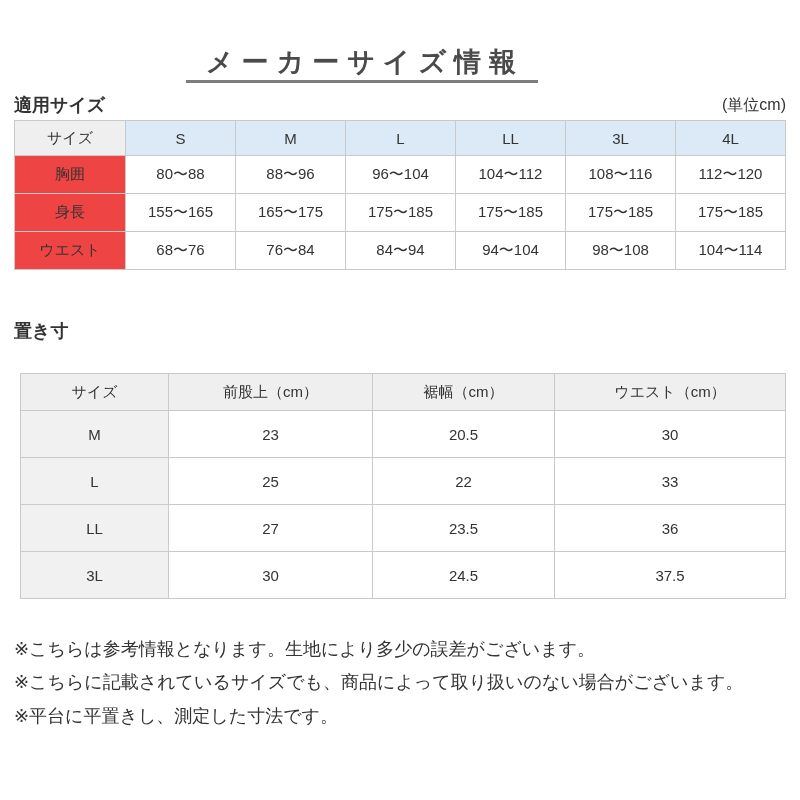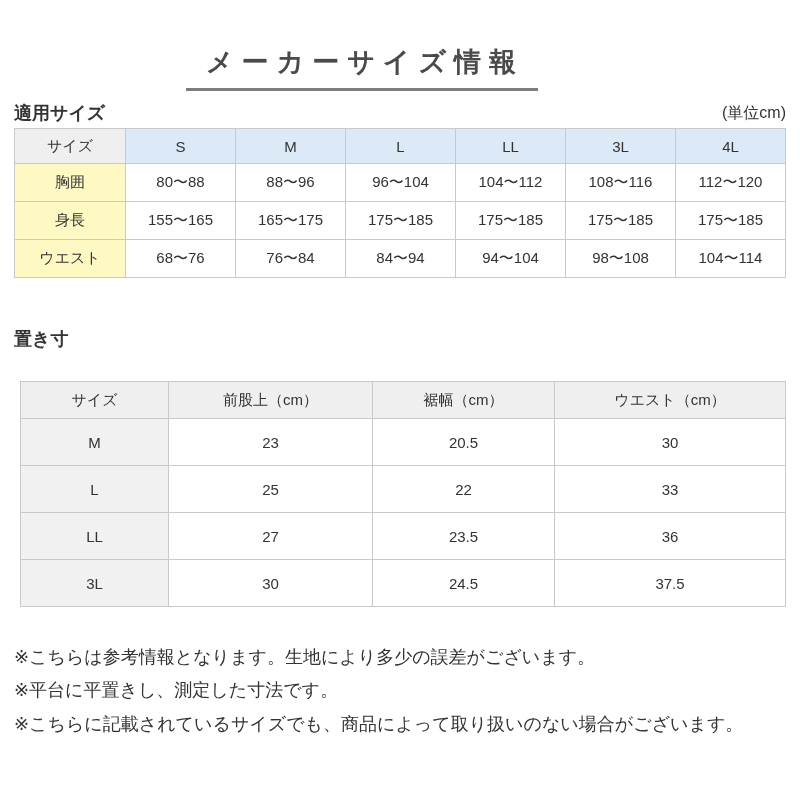--- a/index.html
+++ b/index.html
@@ -23,21 +23,21 @@
     margin-top: 44px;
     transform: translateX(-38px);
   }
   .page-title {
     display: inline-block;
     font-size: 27px;
     font-weight: bold;
     letter-spacing: 8px;
     color: #4a4a4a;
     border-bottom: 3px solid #7d7d7d;
-    padding: 0 14px 8px 20px;
+    padding: 0 14px 0 20px;
   }
   
   .section-row {
     display: flex;
     justify-content: space-between;
     align-items: flex-end;
     margin: 10px 0 3px 0;
   }
   .section-heading {
     font-size: 18px;
@@ -62,21 +62,21 @@
     font-size: 15px;
     font-weight: normal;
     color: #333333;
     padding: 0;
   }
   
   .t1 thead th { height: 34px; }
   .t1 tbody td, .t1 tbody th { height: 37px; }
   .t1 .corner { background: #efefef; }
   .t1 .sizecol { background: #dbeaf6; }
-  .t1 .rowlabel { background: #fef9c3; }
+  .t1 .rowlabel { background: #ef4444; }
   .t1 col.c-label { width: 111px; }
   
   .t2-wrap { margin: 30px 0 0 6px; }
   .t2 thead th { height: 36px; background: #efefef; }
   .t2 tbody td, .t2 tbody th { height: 46px; }
   .t2 .rowlabel { background: #f1f1f1; }
   .t2 col.c-size { width: 148px; }
   .t2 col.c-rise { width: 204px; }
   .t2 col.c-hem  { width: 182px; }
   
@@ -197,17 +197,17 @@
           <td>30</td>
           <td>24.5</td>
           <td>37.5</td>
         </tr>
       </tbody>
     </table>
   </div>
 
   <div class="footnotes">
     <div>※こちらは参考情報となります。生地により多少の誤差がございます。</div>
+    <div>※こちらに記載されているサイズでも、商品によって取り扱いのない場合がございます。</div>
     <div>※平台に平置きし、測定した寸法です。</div>
-    <div>※こちらに記載されているサイズでも、商品によって取り扱いのない場合がございます。</div>
   </div>
 
 </div>
 
 </body></html>

